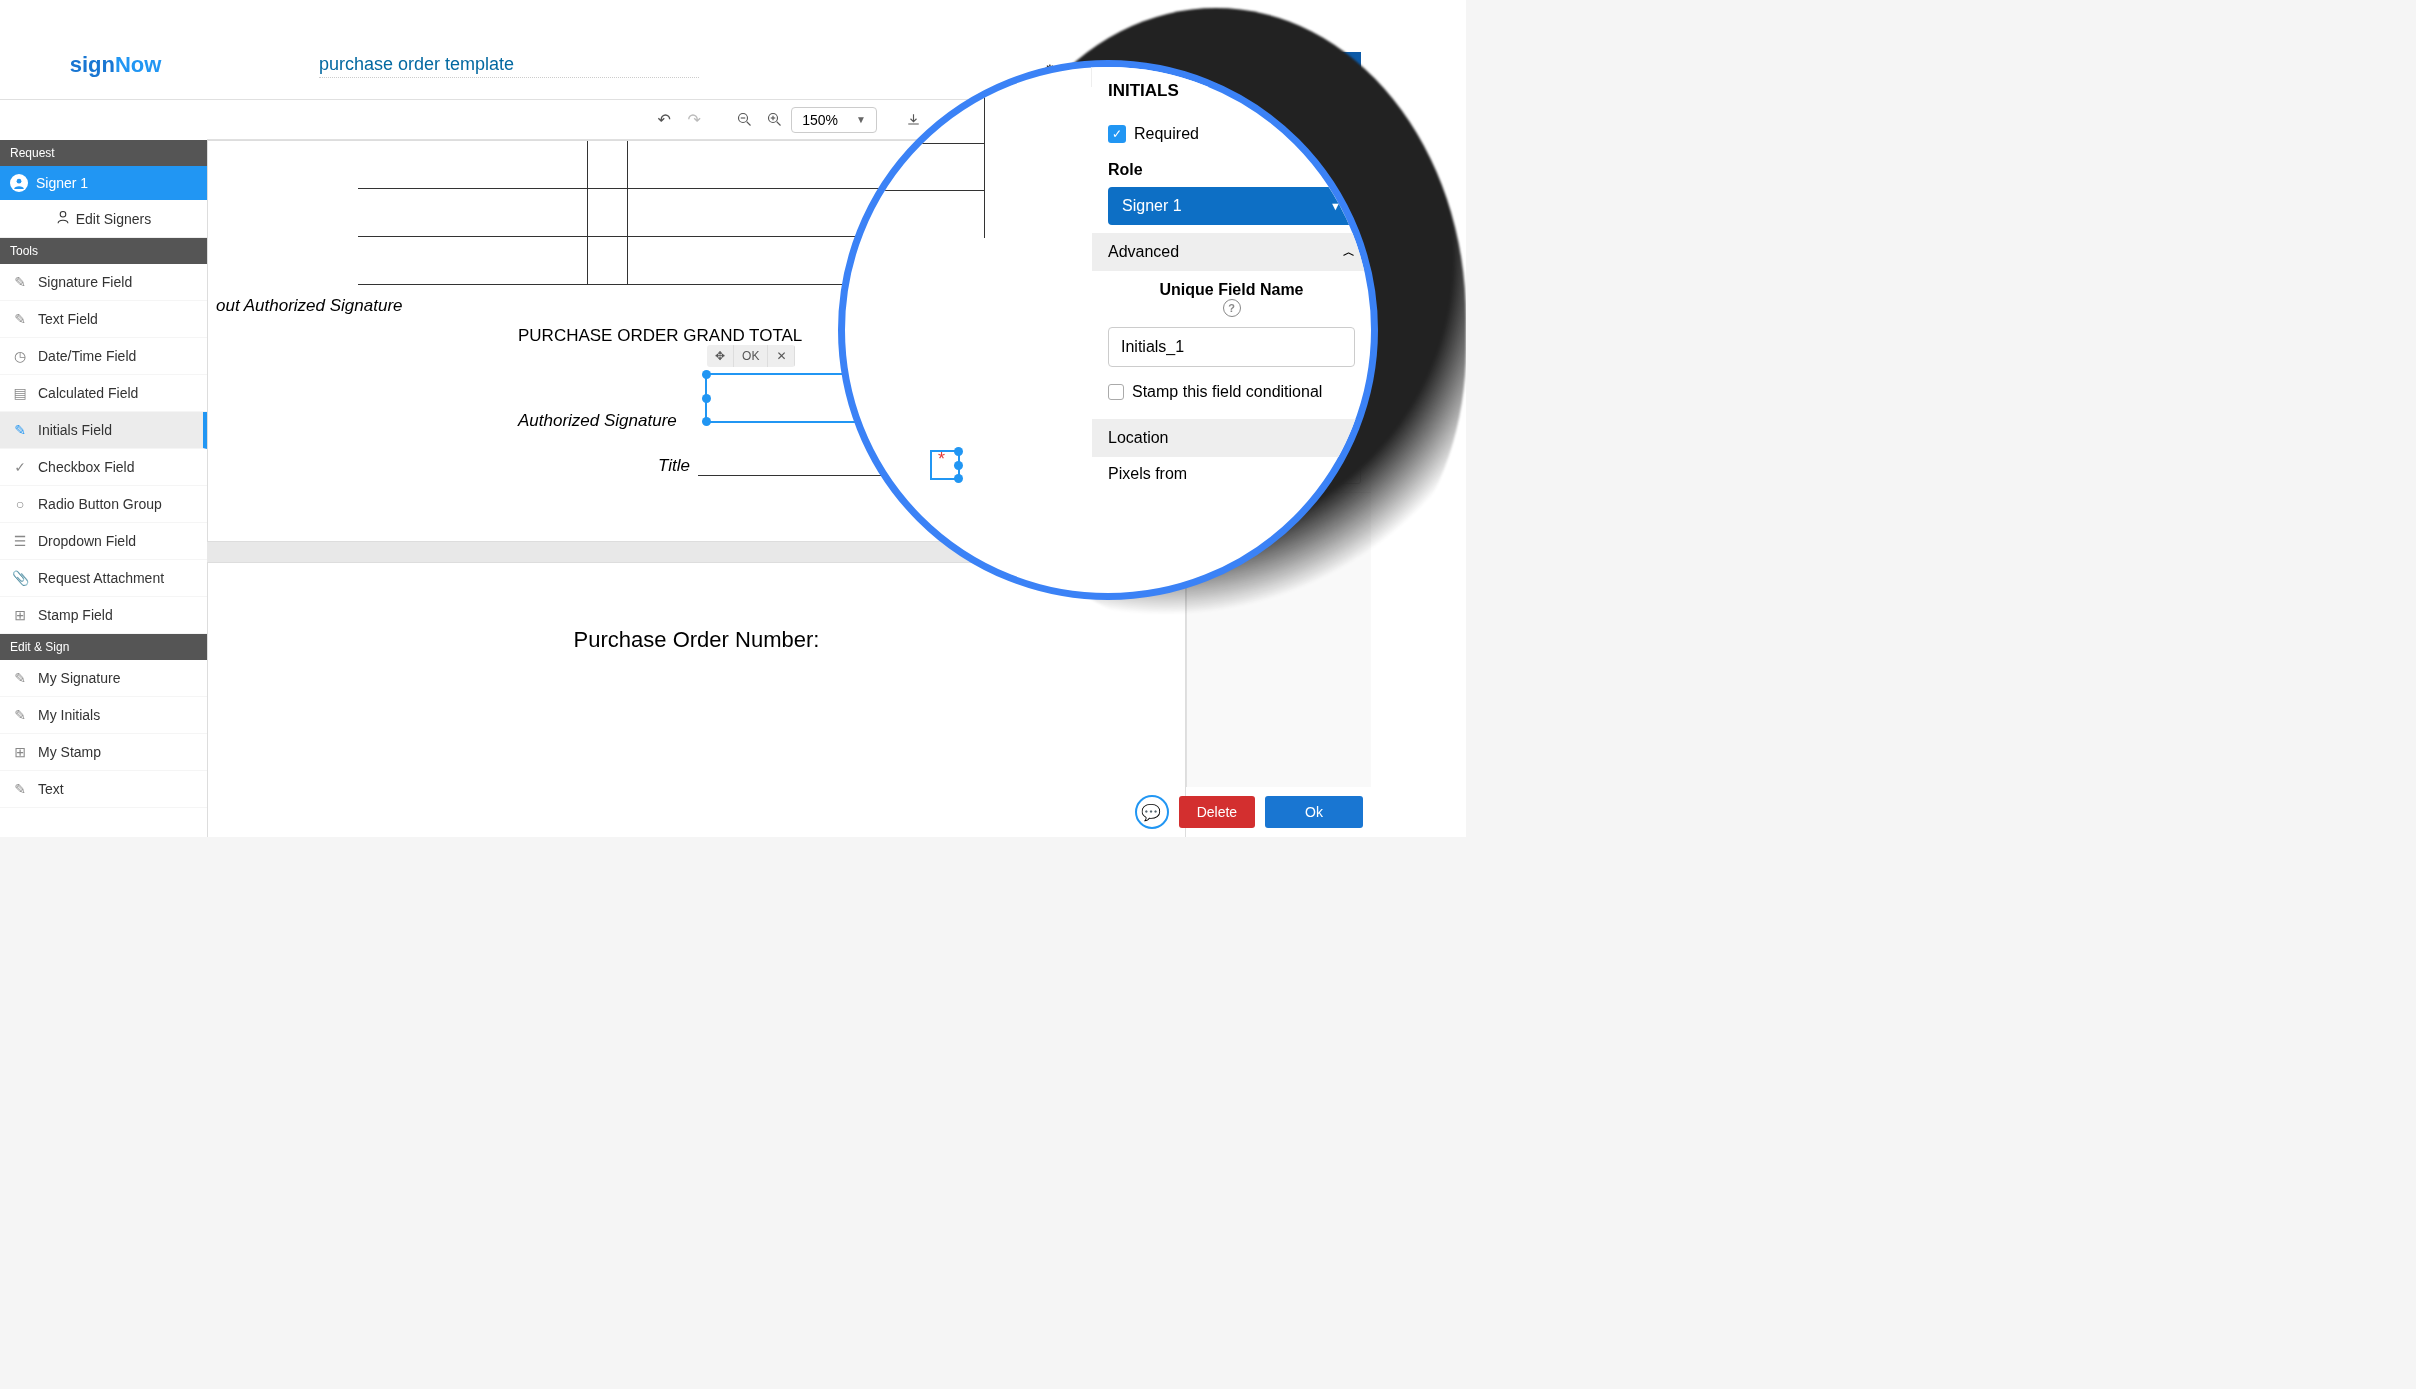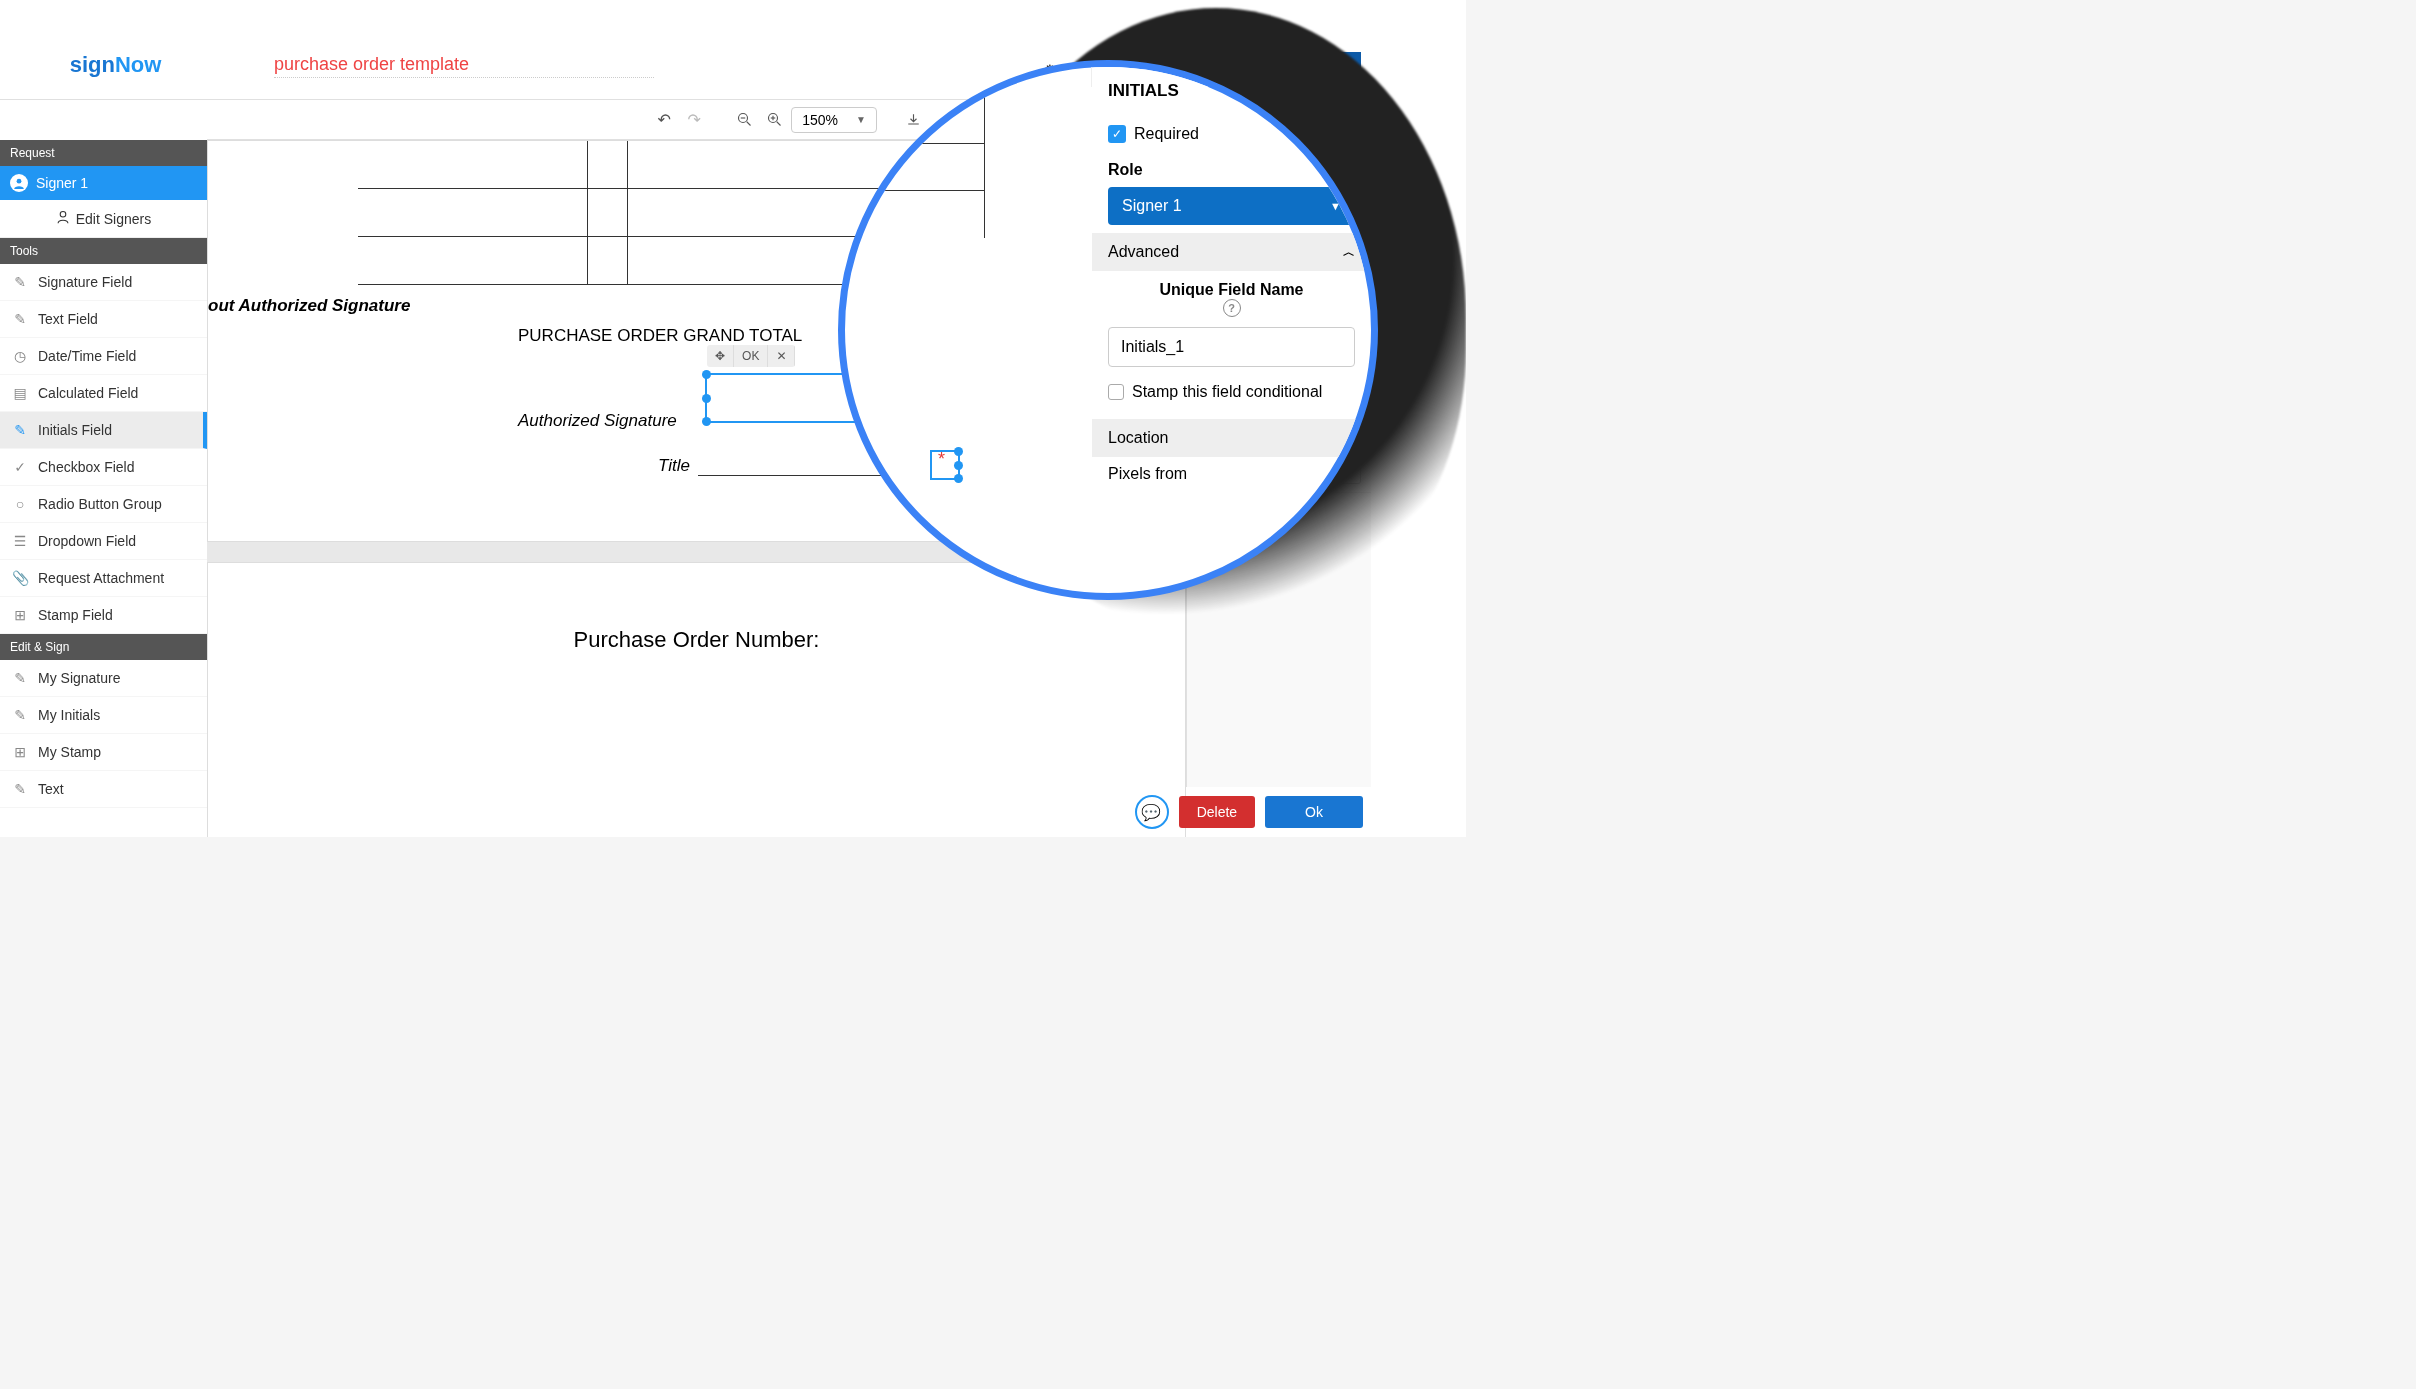--- a/index.html
+++ b/index.html
@@ -3,21 +3,21 @@
 <meta charset="utf-8">
 <style>
 * { box-sizing: border-box; margin: 0; padding: 0; font-family: -apple-system, BlinkMacSystemFont, "Segoe UI", Helvetica, Arial, sans-serif; }
 body { background: #f5f5f5; overflow: hidden; width: 1466px; height: 837px; position: relative; }
 .canvas { width: 1466px; height: 837px; position: relative; background: #fff; }
 
 
 .topbar { position: absolute; top: 52px; left: 0; right: 95px; height: 48px; background: #fff; border-bottom: 1px solid #e0e0e0; display: flex; align-items: flex-start; padding-left: 12px; }
 .logo { width: 207px; text-align: center; font-size: 22px; font-weight: 700; color: #1976d2; }
 .logo .now { color: #2196f3; }
-.doc-title { margin-left: 55px; font-size: 18px; color: #ef4444; border-bottom: 1px dotted #ccc; padding: 2px 0; width: 380px; }
+.doc-title { margin-left: 100px; font-size: 18px; color: #0369a1; border-bottom: 1px dotted #ccc; padding: 2px 0; width: 380px; }
 .topbar-right { margin-left: auto; display: flex; align-items: center; gap: 18px; padding-right: 10px; }
 .settings-btn, .save-btn { display: flex; align-items: center; gap: 6px; font-size: 13px; color: #333; cursor: pointer; }
 .invite-btn { background: #0d5aa7; color: #fff; padding: 10px 22px; font-size: 13px; font-weight: 500; cursor: pointer; }
 
 
 .toolbar { position: absolute; top: 100px; left: 207px; right: 95px; height: 40px; background: #fff; border-bottom: 1px solid #e0e0e0; display: flex; align-items: center; justify-content: center; gap: 8px; }
 .tb-group { display: flex; align-items: center; gap: 4px; padding: 0 8px; }
 .tb-btn { width: 26px; height: 26px; display: flex; align-items: center; justify-content: center; cursor: pointer; color: #555; }
 .zoom-select { border: 1px solid #ccc; border-radius: 4px; padding: 4px 10px; font-size: 14px; background: #fff; display: flex; align-items: center; gap: 18px; }
 .caret { font-size: 10px; color: #666; }
@@ -243,21 +243,21 @@
             <span style="width:230px;"></span>
             <span style="width:40px;"></span>
             <span style="flex:1;"></span>
           </div>
         <div class="tbl-row">
             <span style="width:230px;"></span>
             <span style="width:40px;"></span>
             <span style="flex:1;"></span>
           </div>
       </div>
-      <div class="doc-txt" style="top:155px; left:0;font-weight:bold;">out Authorized Signature</div>
+      <div class="doc-txt" style="top:155px; left:8px;">out Authorized Signature</div>
       <div class="sig-row" style="top:185px; font-style:normal; font-weight:500;">PURCHASE ORDER GRAND TOTAL</div>
       <div class="sig-row" style="top:270px;">
         <span>Authorized Signature</span>
       </div>
       <div class="sig-row" style="top:315px; left:450px;">
         <span>Title</span><span class="sig-line"></span>
       </div>
 
       <div class="field-box" style="top:232px; left:497px; width:215px; height:50px;">
         <div class="field-toolbar">

